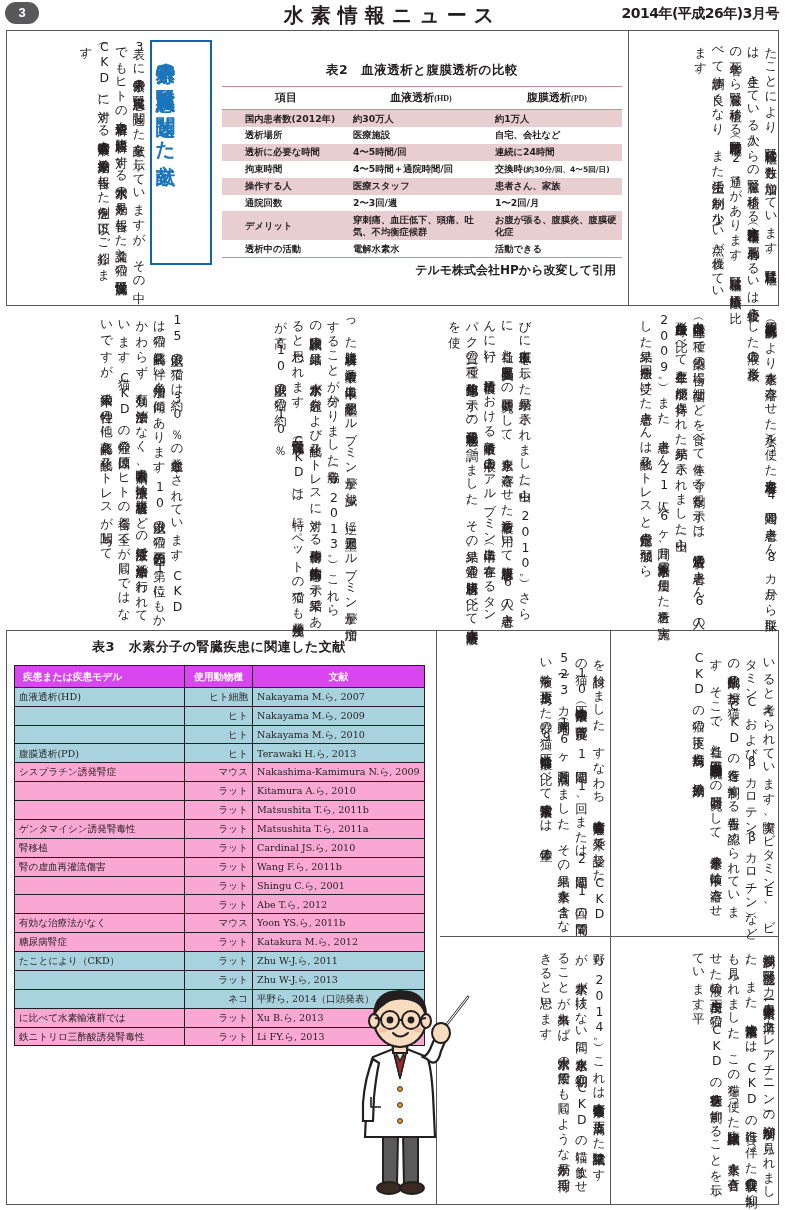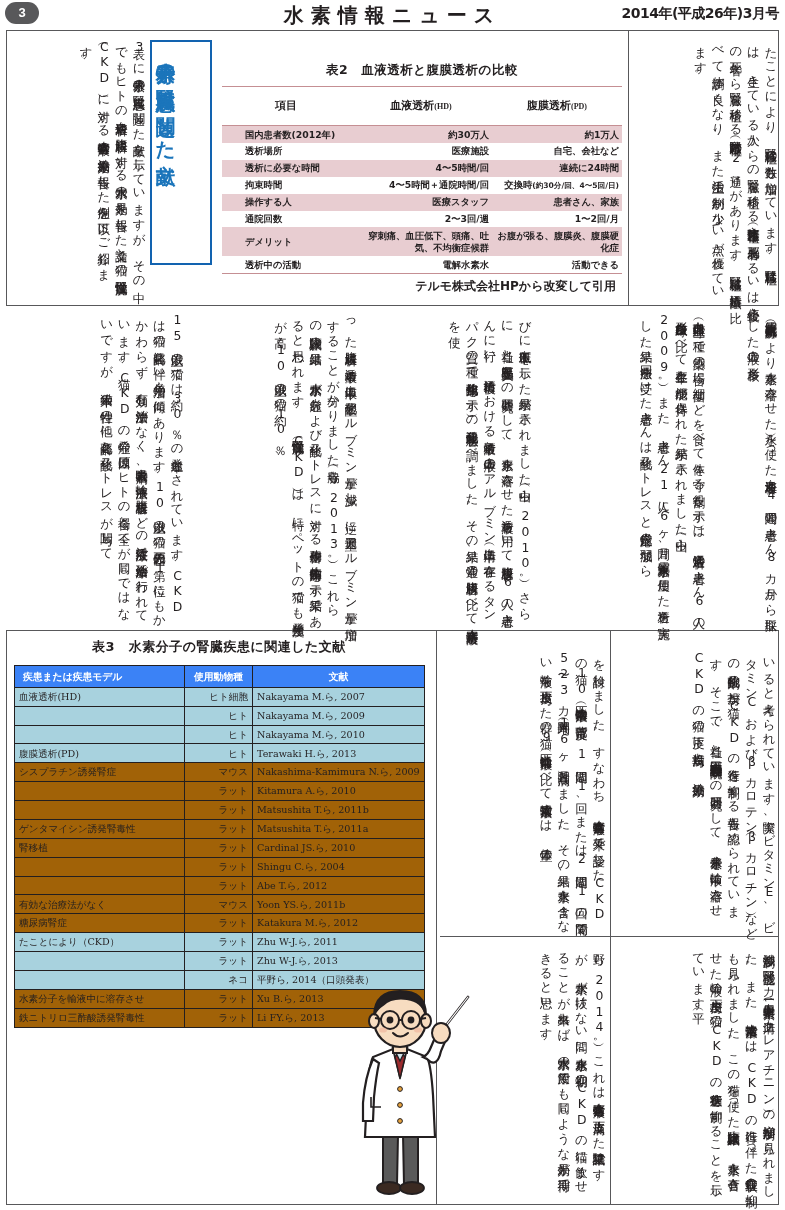--- a/index.html
+++ b/index.html
@@ -82,25 +82,25 @@
   table.t2 { border-collapse: collapse; width: 400px; table-layout: fixed; }
   table.t2 td, table.t2 th {
     font-family: "DejaVu Sans", sans-serif;
     font-size: 9.3px; font-weight: bold; color: #231f20;
     padding: 2.5px 3px; line-height: 1.28;
   }
   table.t2 thead th {
     font-size: 11px; text-align: center;
     border-top: 1.6px solid #c58f93;
     border-bottom: 1.1px solid #c58f93;
-    padding: 12px 3px;
+    padding: 4px 3px;
   }
   table.t2 thead th small { font-size: 8px; font-family: Liberation Serif, serif; }
   table.t2 td.lab { text-align: left; padding-left: 23px; }
-  table.t2 td.val { text-align: right; }
+  table.t2 td.val { text-align: left; }
   table.t2 td.val small { font-size: 7.6px; font-weight: bold; }
   table.t2 tr.shade td { background: #e8cdd1; }
   table.t2 tr.plain td { background: #ffffff; }
   table.t2 tr.last td { border-bottom: 1.6px solid #c58f93; }
   #t2-source {
     margin-top: 4px; text-align: right; padding-right: 6px;
     font-size: 12px; font-weight: bold; color: #231f20;
     font-family: "DejaVu Sans", sans-serif;
   }
 
@@ -134,30 +134,30 @@
     margin-bottom: 9px; letter-spacing: 0.5px;
   }
   table.t3 { border-collapse: collapse; width: 410px; table-layout: fixed; }
   table.t3 th, table.t3 td {
     border: 1px solid #231f20;
     font-family: "DejaVu Serif", "DejaVu Sans", serif;
     font-size: 9.6px; color: #231f20;
     padding: 3.2px 4px; line-height: 1.2;
   }
   table.t3 thead th {
-    background: #3b82f6; color: #ffffff; font-weight: bold;
+    background: #d946ef; color: #ffffff; font-weight: bold;
     text-align: center; font-size: 9.8px; padding: 4.5px 4px;
     font-family: "DejaVu Sans", sans-serif;
   }
   table.t3 thead th.lead { text-align: left; padding-left: 8px; }
   table.t3 td.c1 { text-align: left; }
   table.t3 td.c2 { text-align: right; }
   table.t3 td.c3 { text-align: left; }
   table.t3 tr.hl td { background: #a8d2de; }
-  table.t3 tr.nm td { background: #a16207; }
+  table.t3 tr.nm td { background: #f9a8d4; }
 
   
   .bot-col { position: absolute; font-size: 12.4px; }
   #bot-a { left: 444px; top: 650px; width: 164px; height: 285px; }
   #bot-b { left: 444px; top: 944px; width: 164px; height: 255px; }
   #bot-c { left: 616px; top: 650px; width: 162px; height: 285px; }
   #bot-d { left: 616px; top: 944px; width: 162px; height: 255px; }
 
   
   #doctor { position: absolute; left: 325px; top: 985px; width: 150px; height: 218px; }
@@ -318,23 +318,28 @@
             <td class="c1">ゲンタマイシン誘発腎毒性</td>
             <td class="c2">ラット</td>
             <td class="c3">Matsushita T.ら, 2011a</td>
           </tr>
           <tr class="nm">
             <td class="c1">腎移植</td>
             <td class="c2">ラット</td>
             <td class="c3">Cardinal JS.ら, 2010</td>
           </tr>
           <tr class="nm">
-            <td class="c1"></td>
-            <td class="c2">ラット</td>
-            <td class="c3">Shingu C.ら, 2004</td>
+            <td class="c1">腎の虚血再灌流傷害</td>
+            <td class="c2">ラット</td>
+            <td class="c3">Wang F.ら, 2011b</td>
+          </tr>
+          <tr class="nm">
+            <td class="c1"></td>
+            <td class="c2">ラット</td>
+            <td class="c3">Shingu C.ら, 2001</td>
           </tr>
           <tr class="nm">
             <td class="c1"></td>
             <td class="c2">ラット</td>
             <td class="c3">Abe T.ら, 2012</td>
           </tr>
           <tr class="nm">
             <td class="c1">有効な治療法がなく</td>
             <td class="c2">マウス</td>
             <td class="c3">Yoon YS.ら, 2011b</td>
@@ -353,21 +358,21 @@
             <td class="c1"></td>
             <td class="c2">ラット</td>
             <td class="c3">Zhu W-J.ら, 2013</td>
           </tr>
           <tr class="hl">
             <td class="c1"></td>
             <td class="c2">ネコ</td>
             <td class="c3">平野ら, 2014（口頭発表）</td>
           </tr>
           <tr class="nm">
-            <td class="c1">水素分子を輸液中に溶存させ</td>
+            <td class="c1">に比べて水素輸液群では</td>
             <td class="c2">ラット</td>
             <td class="c3">Xu B.ら, 2013</td>
           </tr>
           <tr class="nm">
             <td class="c1">鉄ニトリロ三酢酸誘発腎毒性</td>
             <td class="c2">ラット</td>
             <td class="c3">Li FY.ら, 2013</td>
           </tr>
         </tbody>
     </table>

